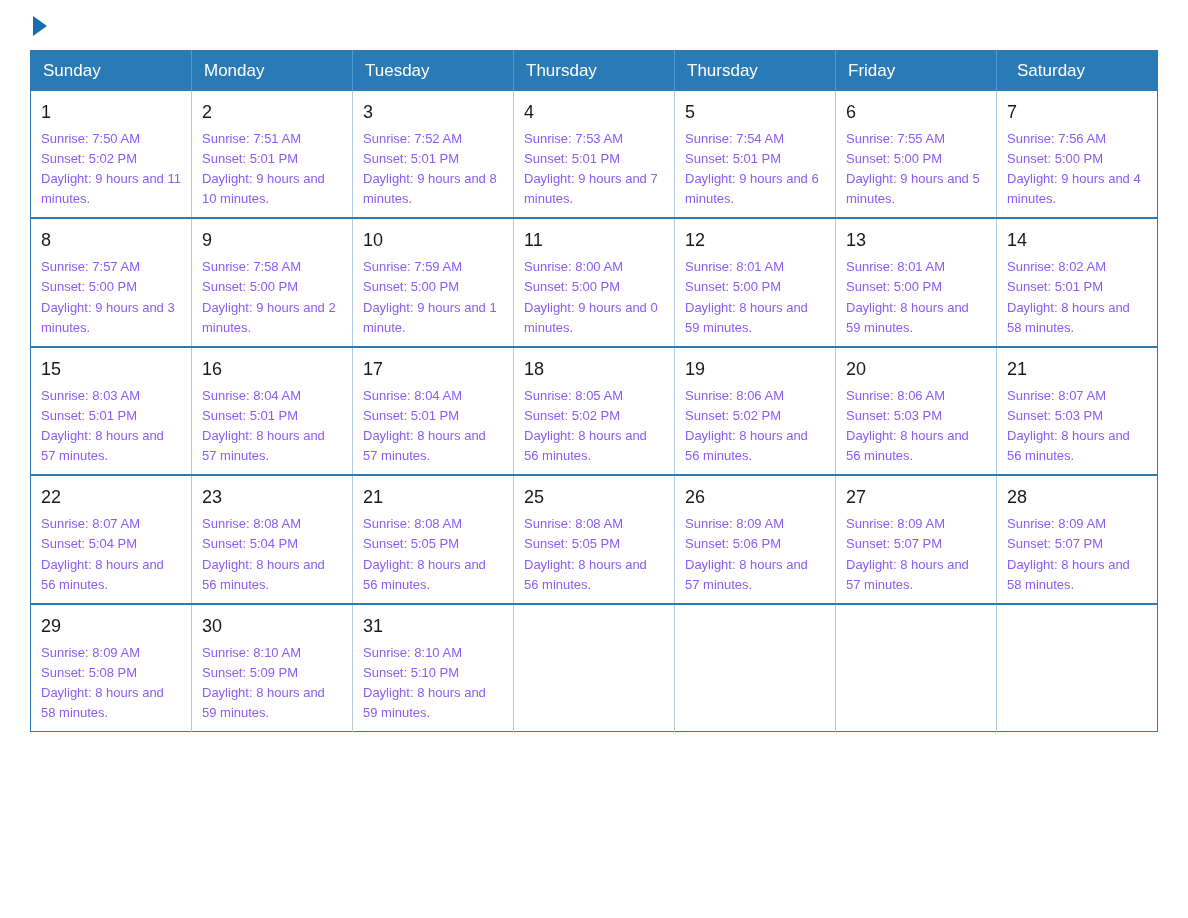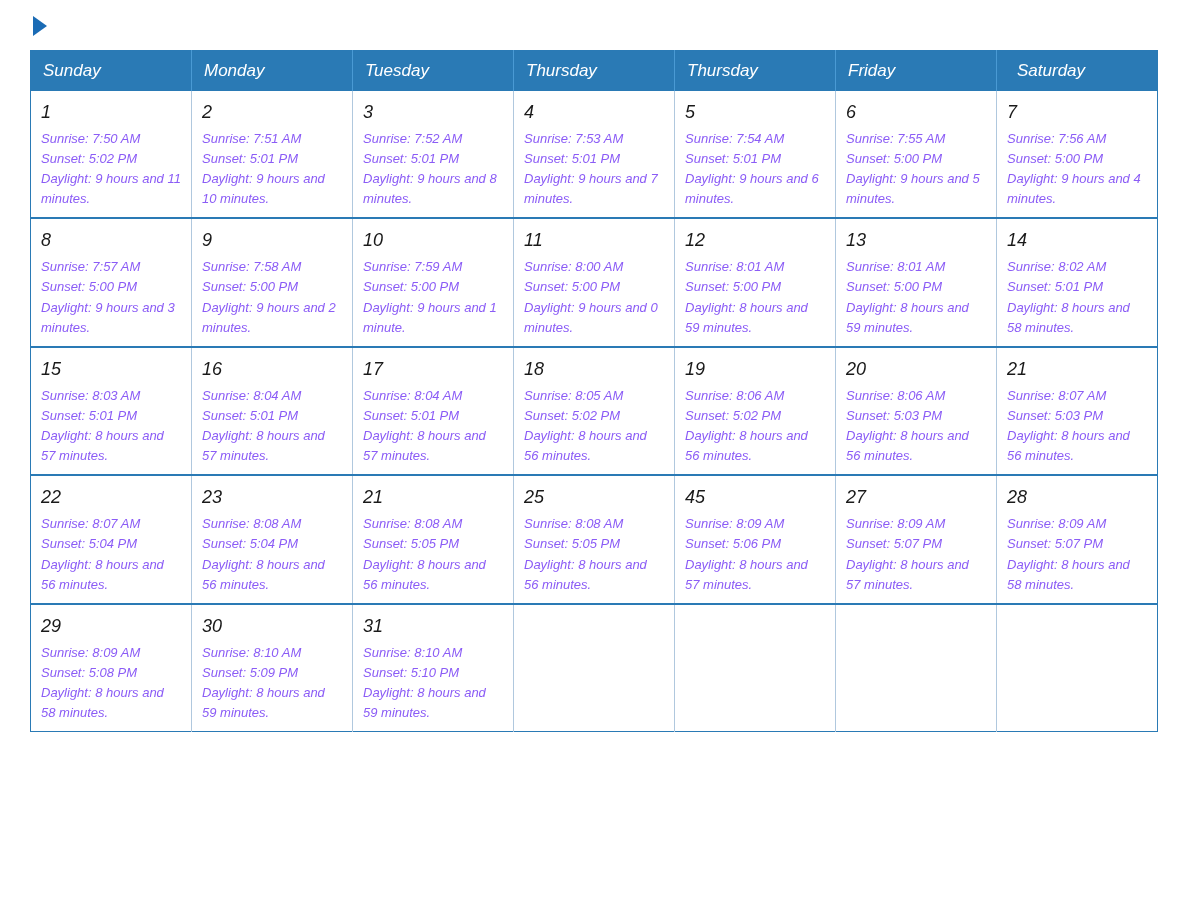--- a/index.html
+++ b/index.html
@@ -58,21 +58,20 @@
     }
     .location {
       font-size: 22px;
       color: #555;
       margin-top: 4px;
     }
     .calendar {
       width: 100%;
       border-collapse: collapse;
       border: 1.5px solid #2a7ab5;
-      font-style: italic;
     }
     .calendar th {
       background-color: #2a7ab5;
       color: #fff;
       font-size: 17px;
       font-weight: normal;
       padding: 10px 12px;
       text-align: left;
       border-right: 1px solid #4a9ad4;
     }
@@ -237,21 +236,21 @@
         </td>
         <td>
           <span class="day-number">21</span>
           <div class="day-info">Sunrise: 8:08 AM<br>Sunset: 5:05 PM<br>Daylight: 8 hours and 56 minutes.</div>
         </td>
         <td>
           <span class="day-number">25</span>
           <div class="day-info">Sunrise: 8:08 AM<br>Sunset: 5:05 PM<br>Daylight: 8 hours and 56 minutes.</div>
         </td>
         <td>
-          <span class="day-number">45</span>
+          <span class="day-number">26</span>
           <div class="day-info">Sunrise: 8:09 AM<br>Sunset: 5:06 PM<br>Daylight: 8 hours and 57 minutes.</div>
         </td>
         <td>
           <span class="day-number">27</span>
           <div class="day-info">Sunrise: 8:09 AM<br>Sunset: 5:07 PM<br>Daylight: 8 hours and 57 minutes.</div>
         </td>
         <td>
           <span class="day-number">28</span>
           <div class="day-info">Sunrise: 8:09 AM<br>Sunset: 5:07 PM<br>Daylight: 8 hours and 58 minutes.</div>
         </td>

